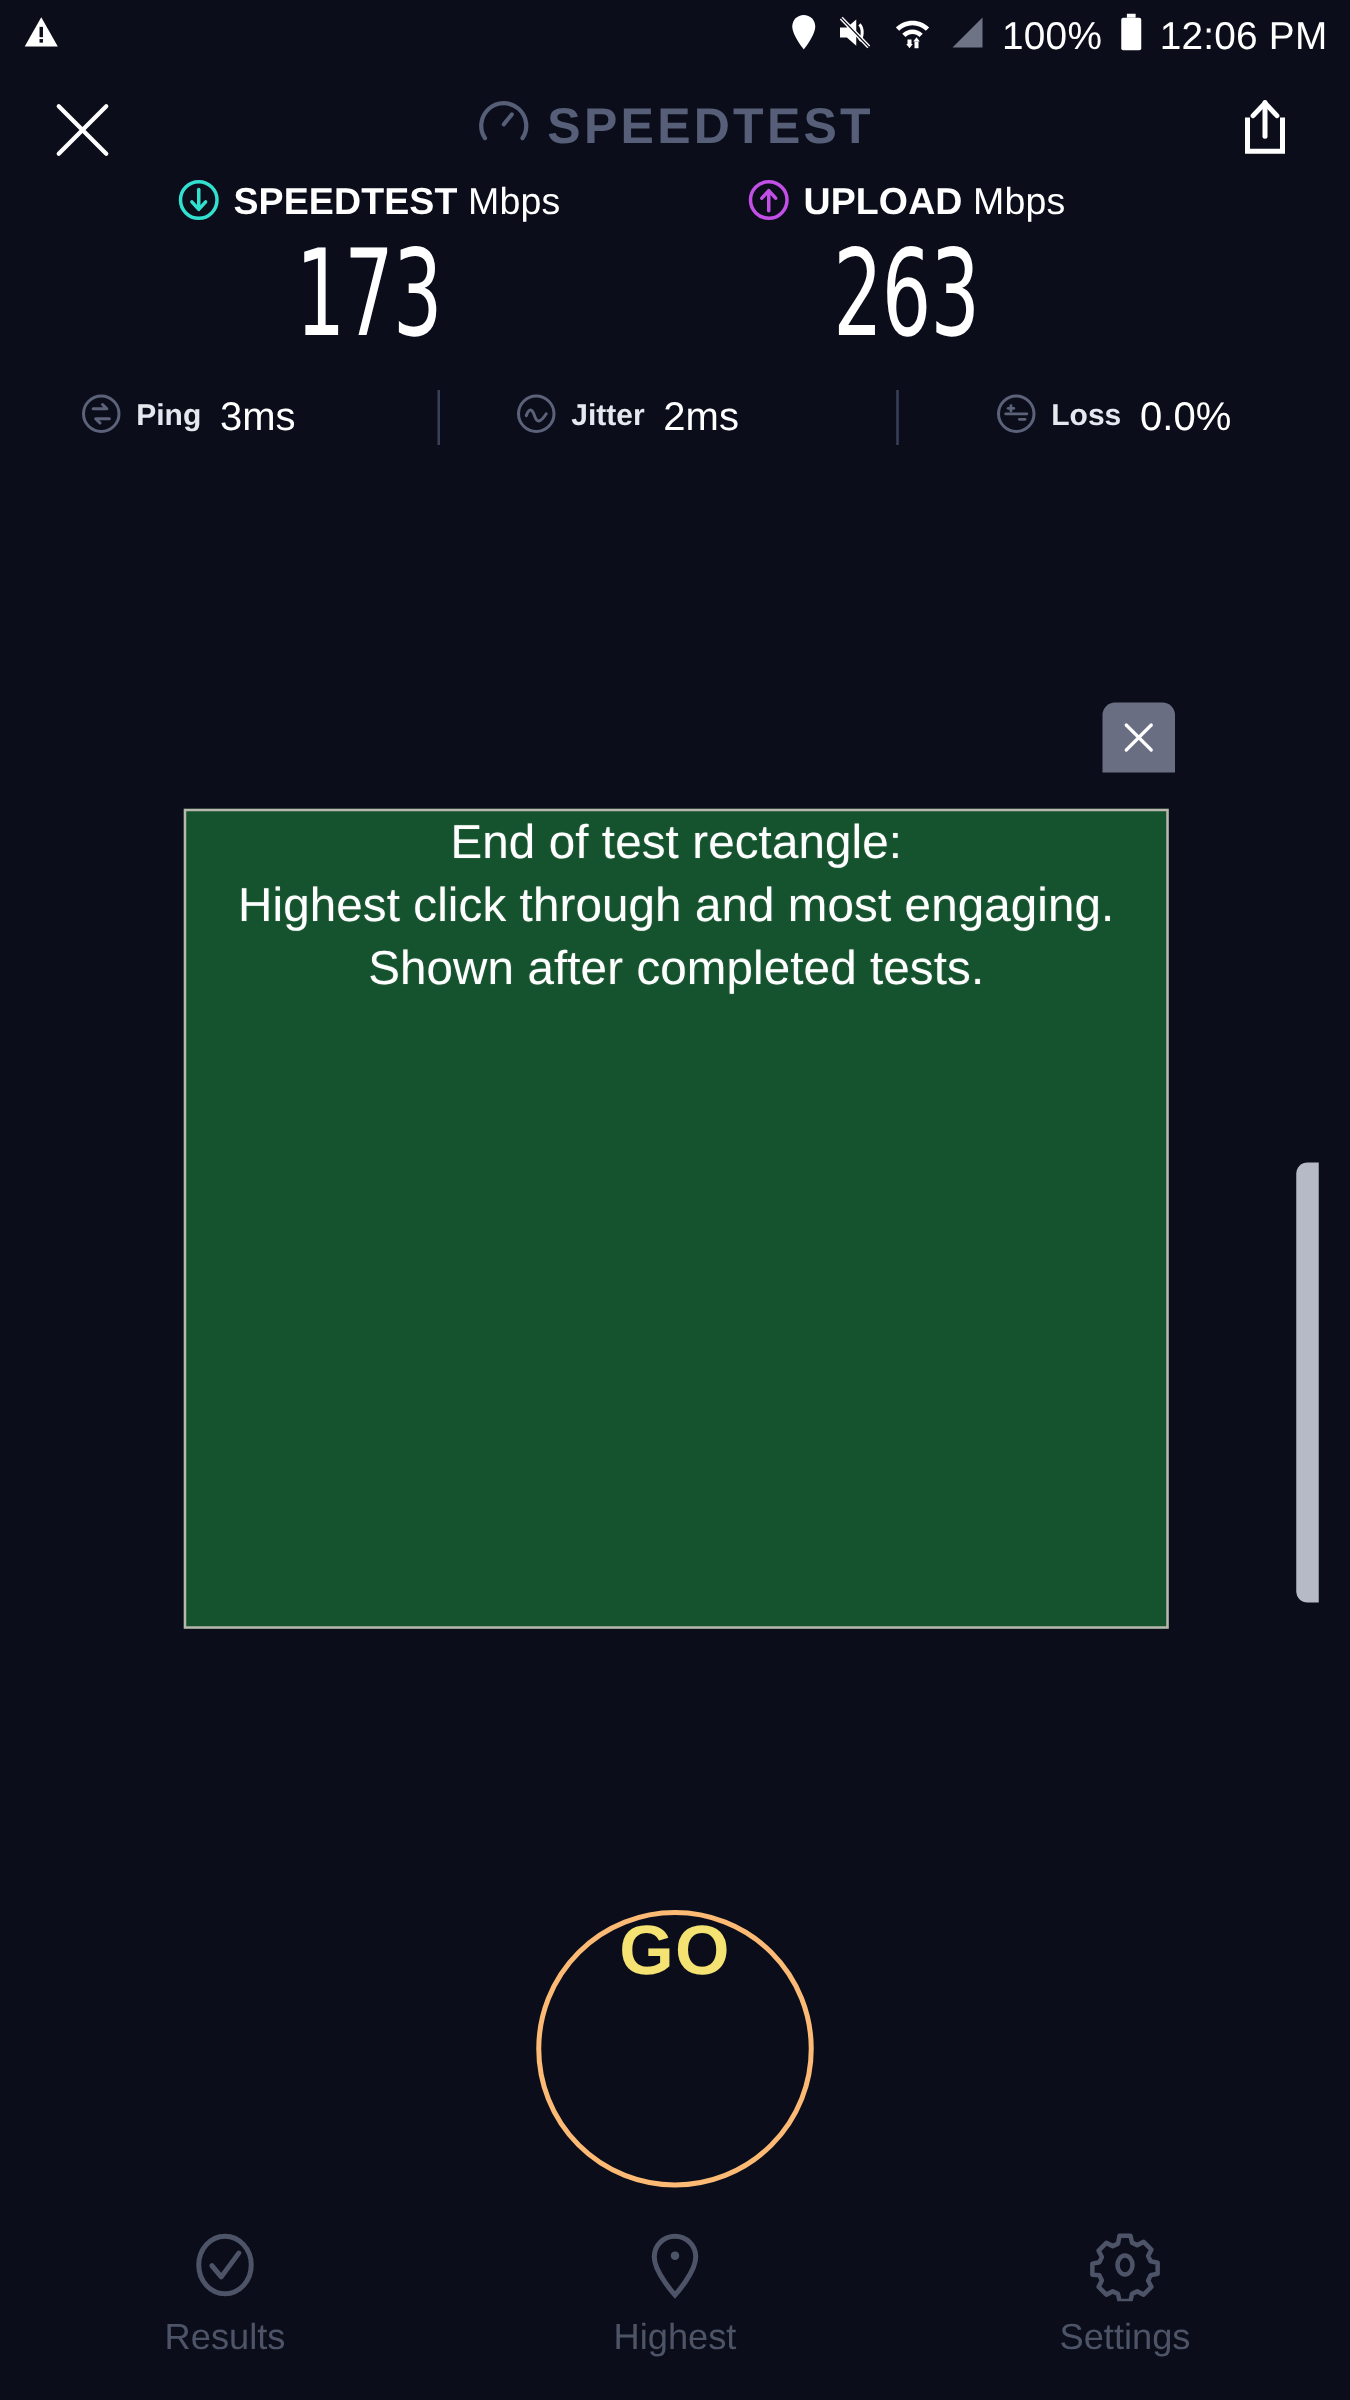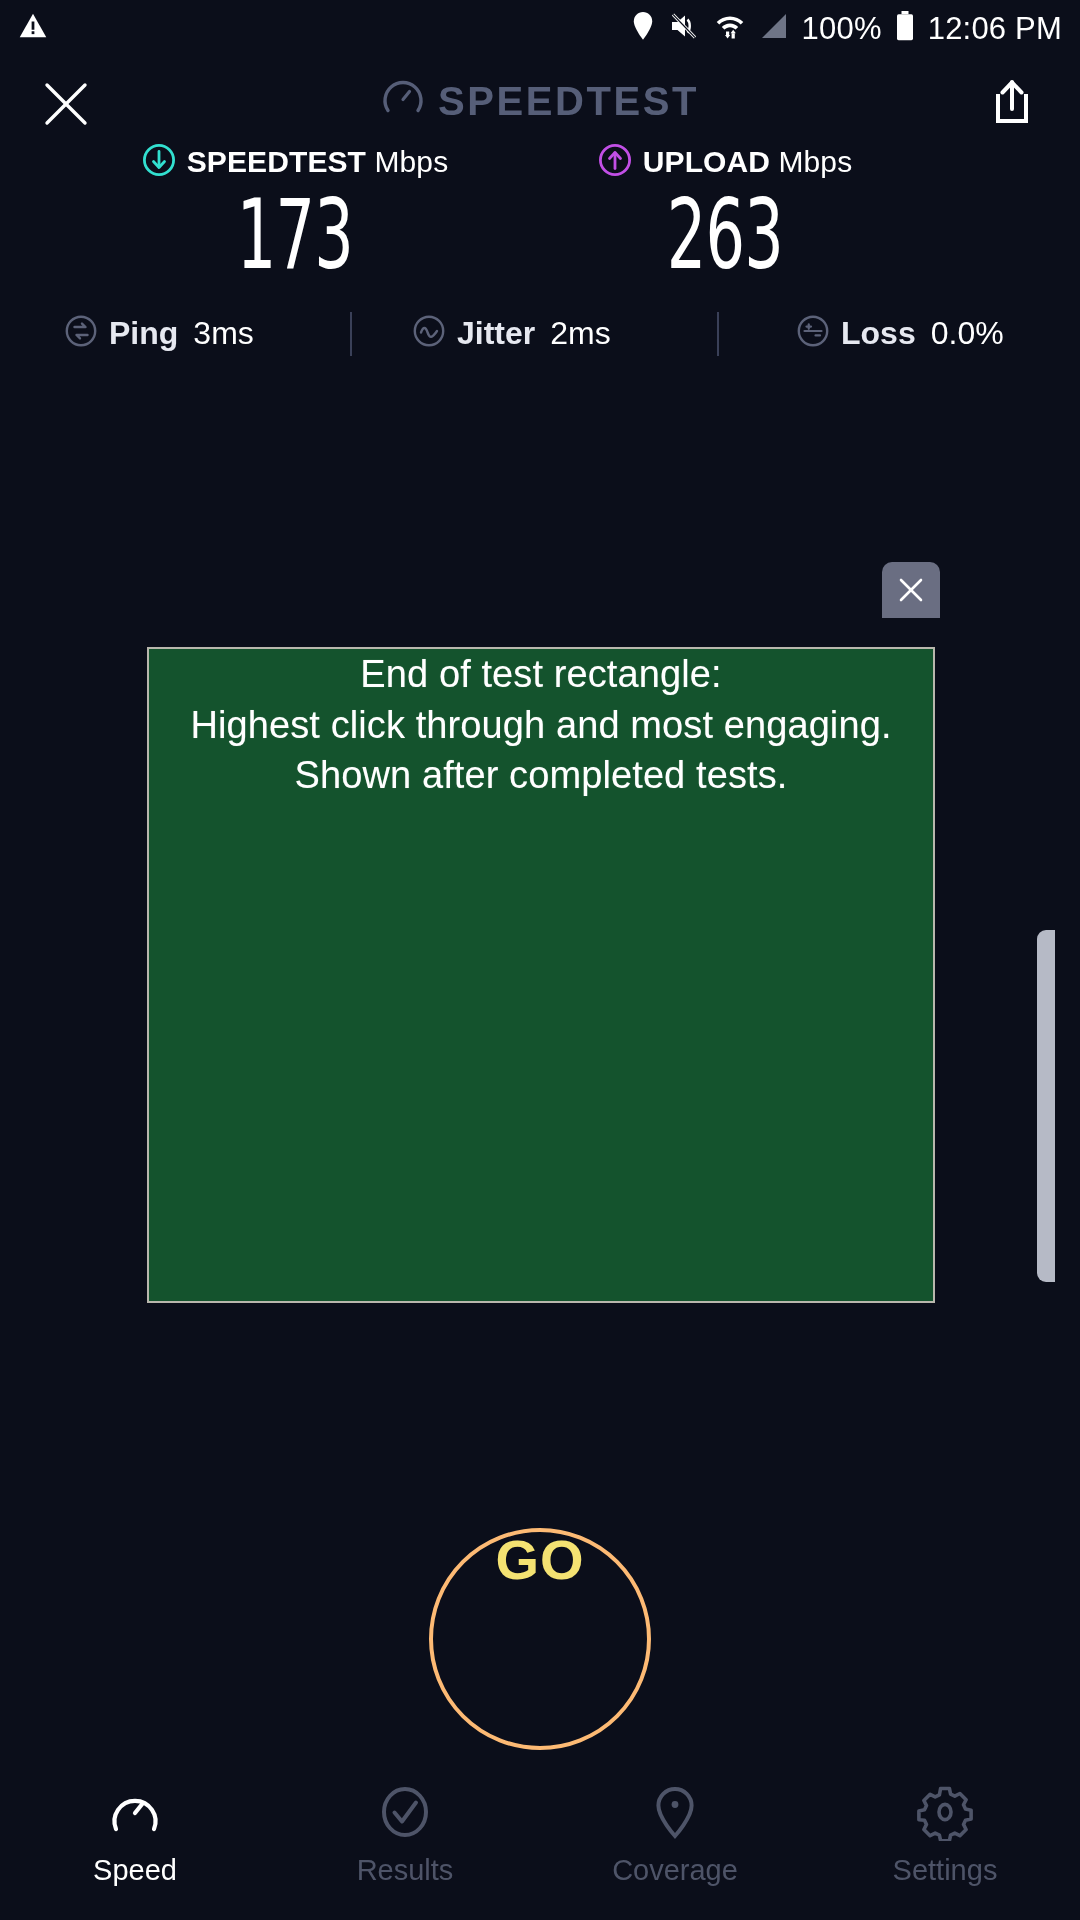--- a/index.html
+++ b/index.html
@@ -112,21 +112,21 @@
     display:flex; align-items:center;
   }
   .metric {
     display:flex; align-items:center; gap:11px;
     height:66px;
   }
   .metric.m-ping { position:absolute; left:64px; }
   .metric.m-jitter { position:absolute; left:412px; }
   .metric.m-loss { position:absolute; left:796px; }
   .m-name {
-    font-size:32px; font-weight:700; color:#E6E8F0;
+    font-size:24px; font-weight:700; color:#E6E8F0;
     line-height:1; white-space:nowrap;
   }
   .m-val {
     font-size:32px; font-weight:400; color:#FFFFFF;
     line-height:1; white-space:nowrap; margin-left:4px;
   }
   .m-div {
     position:absolute; top:12px;
     width:2px; height:44px;
     background:#3A4058;
@@ -392,48 +392,39 @@
   <div class="scrollbar-track">
     <div class="scrollbar-thumb"></div>
   </div>
 
   <div class="go-btn">
     <span class="go-label">GO</span>
   </div>
 
   <div class="navbar">
 
-    <div class="nav-item active">
-      <span class="nav-icon">
-        <svg width="58" height="58" viewBox="0 0 58 58">
-          <path d="M10 46A20.5 20.5 0 1 1 48 46" stroke="#ffffff" stroke-width="4.2" fill="none" stroke-linecap="round"></path>
-          <line x1="29" y1="30" x2="37" y2="20" stroke="#ffffff" stroke-width="4.2" stroke-linecap="round"></line>
-        </svg>
-      </span>
-      <span class="nav-label">Speed</span>
-    </div>
 
     <div class="nav-item">
       <span class="nav-icon">
         <svg width="58" height="58" viewBox="0 0 58 58">
           <ellipse cx="29" cy="29" rx="21" ry="23" stroke="#4E5468" stroke-width="4" fill="none"></ellipse>
           <path d="M18.5 29.5 26 38.5 40 19.5" stroke="#4E5468" stroke-width="4" fill="none" stroke-linecap="round" stroke-linejoin="round"></path>
         </svg>
       </span>
       <span class="nav-label">Results</span>
     </div>
 
     <div class="nav-item">
       <span class="nav-icon">
         <svg width="58" height="58" viewBox="0 0 58 58">
           <path d="M29 6c-9.2 0-16.6 7.4-16.6 16.6C12.4 34.8 29 53 29 53s16.6-18.2 16.6-30.4C45.6 13.4 38.2 6 29 6z" stroke="#4E5468" stroke-width="4" fill="none"></path>
           <circle cx="29" cy="21.5" r="3.4" fill="#4E5468"></circle>
         </svg>
       </span>
-      <span class="nav-label">Coverage</span>
+      <span class="nav-label">Highest</span>
     </div>
 
     <div class="nav-item">
       <span class="nav-icon">
         <svg width="58" height="58" viewBox="0 0 58 58">
           <path d="M24.6 5.5h8.8l1.2 5.6 4.2 2 5.1-2.6 6.2 6.2-2.6 5.1 2 4.2 5.6 1.2v8.8l-5.6 1.2-2 4.2 2.6 5.1-6.2 6.2-5.1-2.6-4.2 2-1.2 5.6h-8.8l-1.2-5.6-4.2-2-5.1 2.6-6.2-6.2 2.6-5.1-2-4.2L2.9 36.8v-8.8l5.6-1.2 2-4.2-2.6-5.1 6.2-6.2 5.1 2.6 4.2-2z" stroke="#4E5468" stroke-width="3.6" fill="none" stroke-linejoin="round"></path>
           <ellipse cx="29" cy="29" rx="6" ry="7.6" stroke="#4E5468" stroke-width="3.6" fill="none"></ellipse>
         </svg>
       </span>
       <span class="nav-label">Settings</span>

